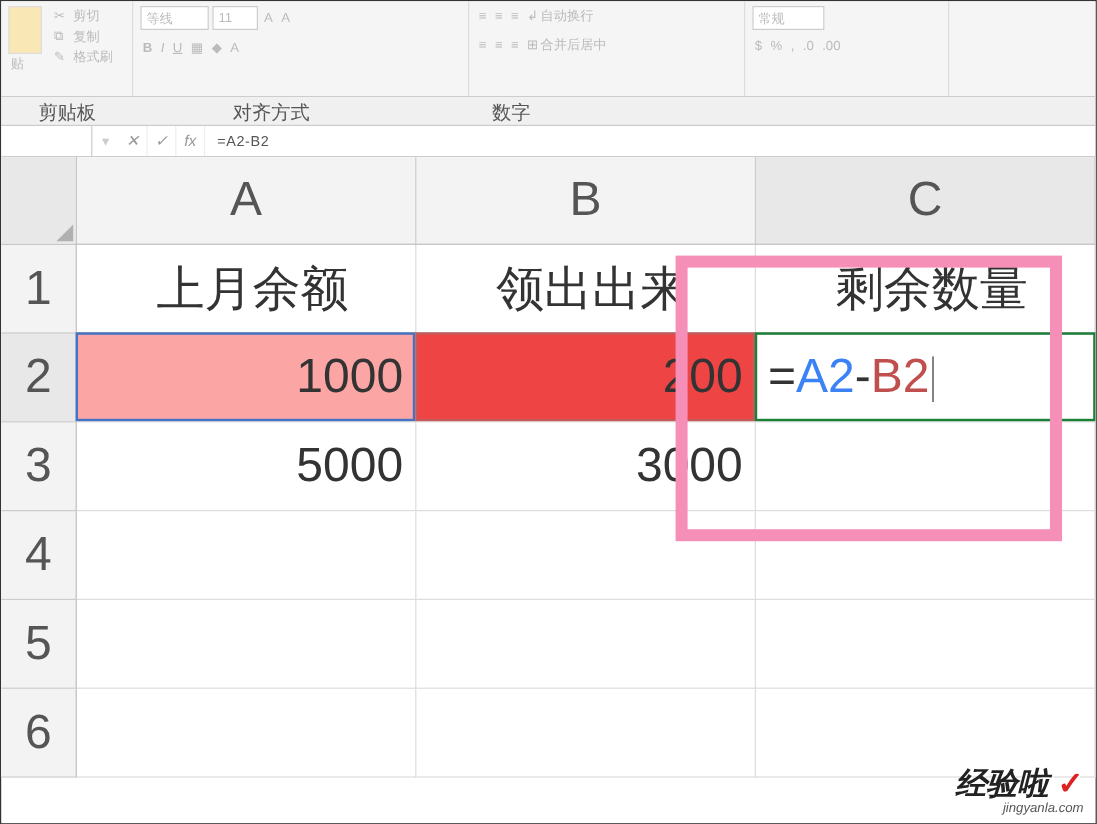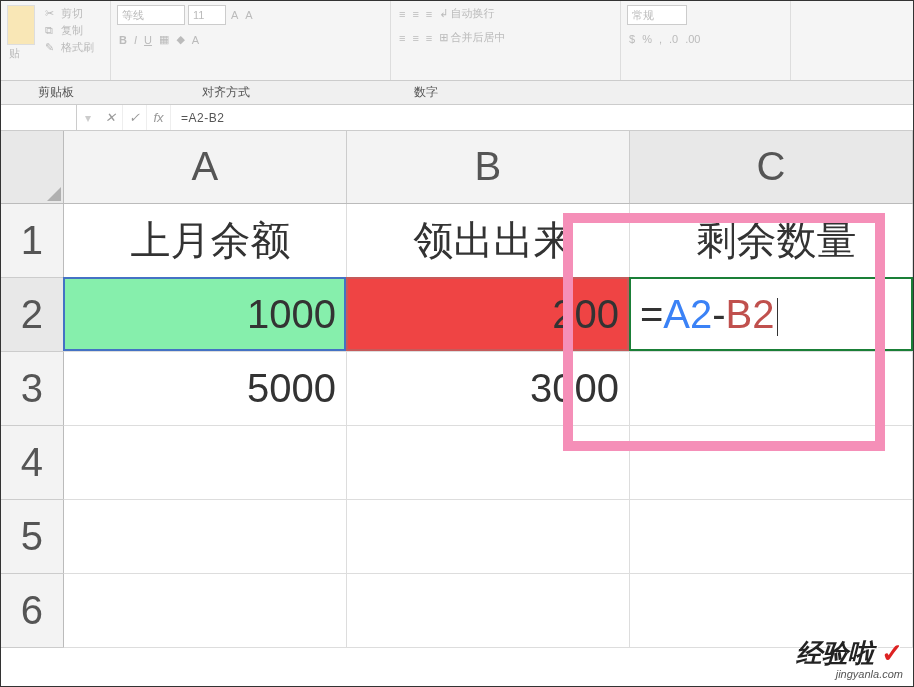--- a/index.html
+++ b/index.html
@@ -57,32 +57,32 @@
   .font-box, .size-box {
     border: 1px solid #ccc;
     background: #fff;
     padding: 1px 4px;
     font-size: 11px;
     color: #bbb;
     height: 20px;
     display: inline-flex;
     align-items: center;
   }
-  .font-box { width: 68px; }
+  .font-box { width: 57px; }
   .size-box { width: 38px; }
   .toolbar-row { display: flex; gap: 3px; align-items: center; margin-bottom: 3px; }
   .toolbar-col { display: flex; flex-direction: column; }
 
   
   .section-labels {
     height: 24px;
     background: #f0f0f0;
     border-bottom: 1px solid #ccc;
     display: flex;
-    font-size: 12px;
+    font-size: 16px;
     color: #555;
   }
   .section-label {
     text-align: center;
     padding: 3px 0;
   }
 
   
   .formula-bar {
     height: 26px;
@@ -181,21 +181,21 @@
   .cell.header-text {
     text-align: center;
     padding-left: 21px;
   }
   .row1 .cell { border-bottom: 1px solid #888; }
 
   
   .ref-blue {
     outline: 2px solid #4472c4;
     outline-offset: -2px;
-    background: #86efac;
+    background: #fca5a5;
   }
   .ref-red {
     outline: 2px solid #c55a5a;
     outline-offset: -2px;
     background: #ef4444;
   }
   .cell.editing {
     outline: 2px solid #1a7f37;
     outline-offset: -2px;
     text-align: left;

